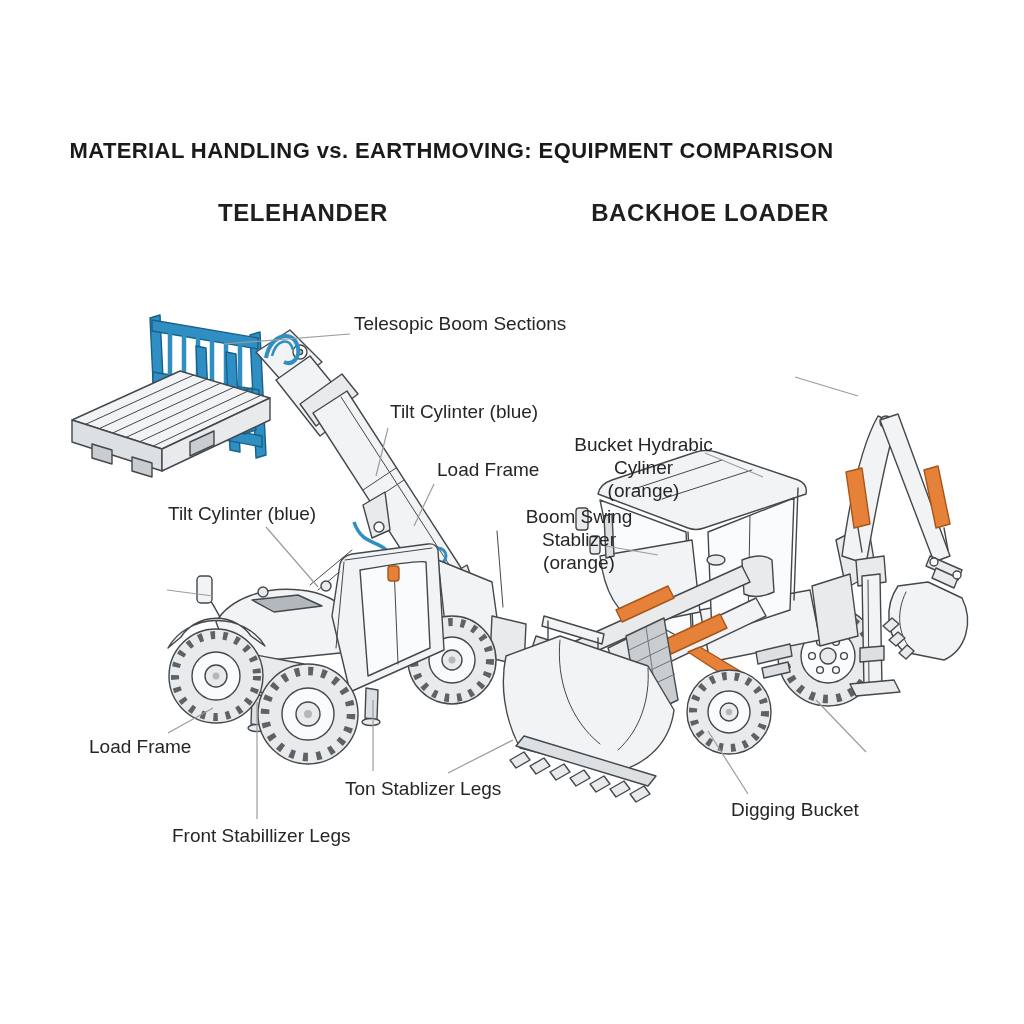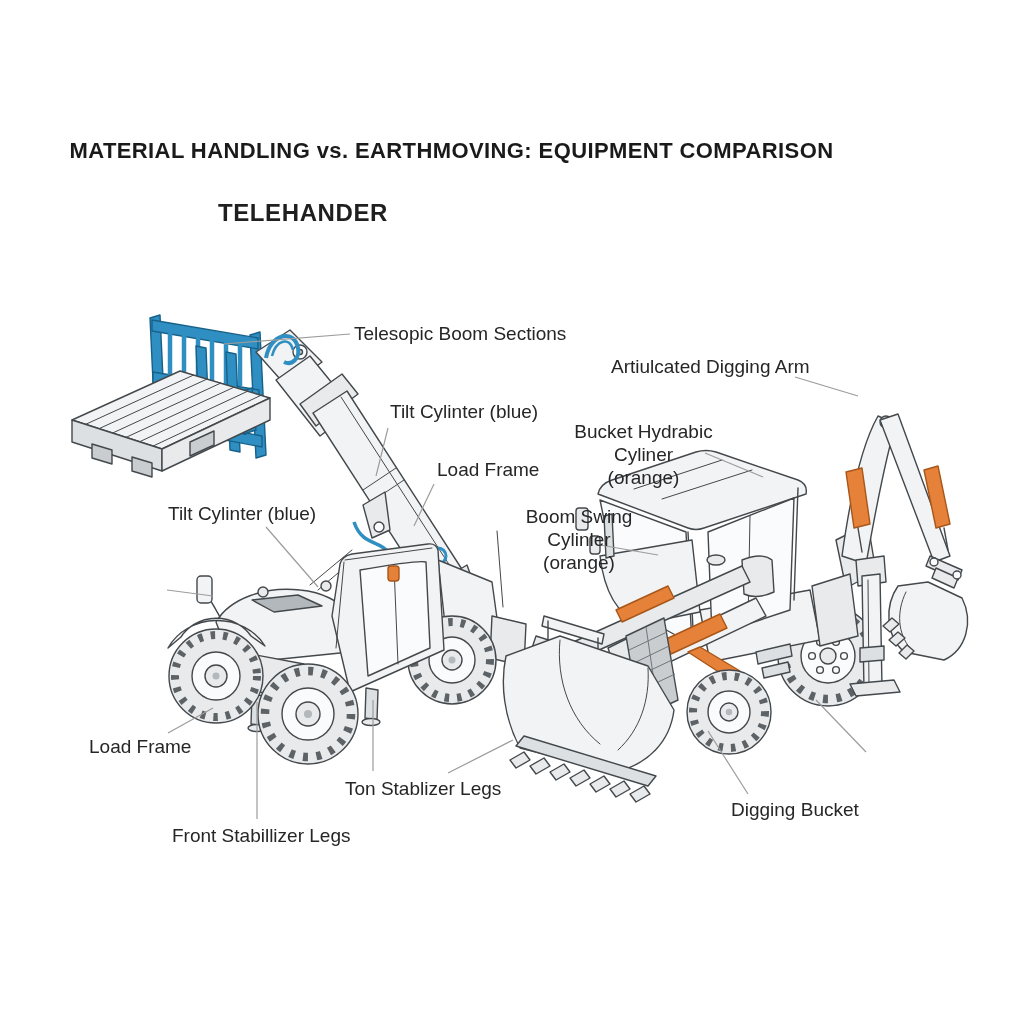--- a/index.html
+++ b/index.html
@@ -274,33 +274,33 @@
     <line class="leader" x1="795" y1="377" x2="858" y2="396"></line>
     <line class="leader" x1="705" y1="453" x2="763" y2="477"></line>
     <line class="leader" x1="600" y1="545" x2="658" y2="555"></line>
     <line class="leader" x1="816" y1="700" x2="866" y2="752"></line>
     <line class="leader" x1="708" y1="731" x2="748" y2="794"></line>
   </g>
 </svg>
 
 <div class="title">MATERIAL HANDLING vs. EARTHMOVING: EQUIPMENT COMPARISON</div>
 <div class="heading h-left">TELEHANDER</div>
-
-<div class="lbl" style="left:354px;top:322px">Telesopic Boom Sections</div>
+<div class="heading h-right">BACKHOE LOADER</div>
+
+<div class="lbl" style="left:354px;top:312px">Telesopic Boom Sections</div>
 <div class="lbl" style="left:390px;top:400px">Tilt Cylinter (blue)</div>
 <div class="lbl" style="left:437px;top:458px">Load Frame</div>
 <div class="lbl" style="left:168px;top:502px">Tilt Cylinter (blue)</div>
 <div class="lbl" style="left:89px;top:735px">Load Frame</div>
 <div class="lbl" style="left:345px;top:777px">Ton Stablizer Legs</div>
 <div class="lbl" style="left:172px;top:824px">Front Stabillizer Legs</div>
 
-<div class="lbl" style="left:611px;top:355px">Artiulcated Digging Arm</div>
-<div class="lbl center" style="left:551px;top:420px;width:185px">
+<div class="lbl center" style="left:551px;top:433px;width:185px">
   <div>Bucket Hydrabic Cyliner</div>
   <div>(orange)</div>
 </div>
 <div class="lbl center" style="left:498px;top:505px;width:162px">
-  <div>Boom Swing Cylinler</div>
+  <div>Boom Swing Stablizer</div>
   <div>(orange)</div>
 </div>
 <div class="lbl" style="left:731px;top:798px">Digging Bucket</div>
 
 </div>
 
 </body></html>

